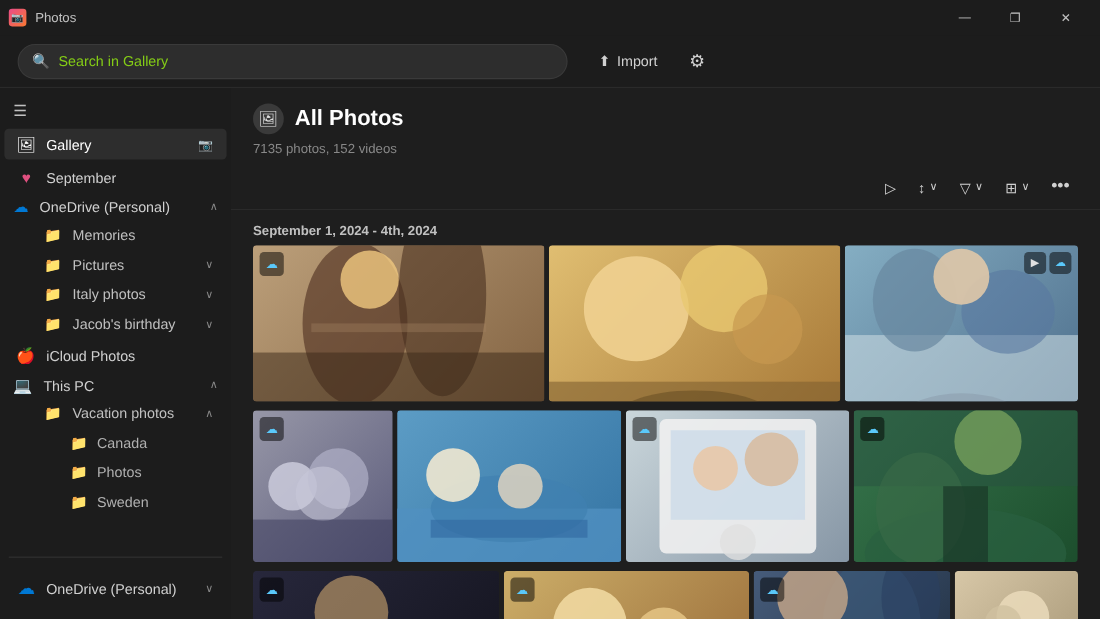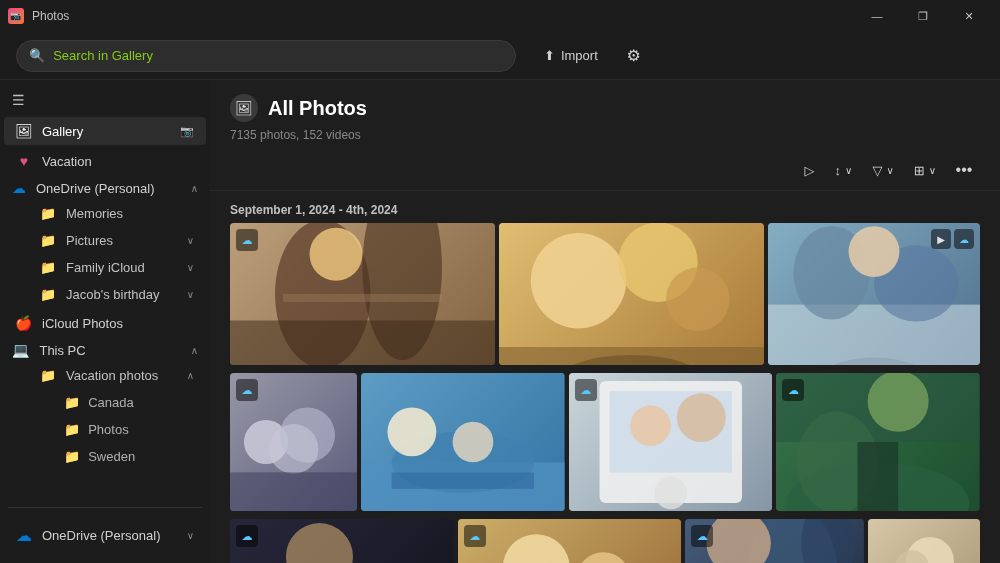--- a/index.html
+++ b/index.html
@@ -420,41 +420,41 @@
     </div>
 
     <div class="sidebar-item active">
       <div class="sidebar-item-icon">🖼</div>
       <span class="sidebar-item-label">Gallery</span>
       <span class="sidebar-item-end">📷</span>
     </div>
 
     <div class="sidebar-item">
       <div class="sidebar-item-icon" style="color:#e05080;">♥</div>
-      <span class="sidebar-item-label">Vacation</span>
+      <span class="sidebar-item-label">September</span>
     </div>
 
     <div class="sidebar-section-header">
       <div class="section-icon" style="color:#0078d4;">☁</div>
       <span>OneDrive (Personal)</span>
       <span class="chevron">∧</span>
     </div>
 
     <div class="sidebar-sub-item">
       <span class="sidebar-sub-item-icon">📁</span>
       <span>Memories</span>
     </div>
     <div class="sidebar-sub-item">
       <span class="sidebar-sub-item-icon">📁</span>
       <span>Pictures</span>
       <span class="chevron">∨</span>
     </div>
     <div class="sidebar-sub-item">
       <span class="sidebar-sub-item-icon">📁</span>
-      <span>Family iCloud</span>
+      <span>Italy photos</span>
       <span class="chevron">∨</span>
     </div>
     <div class="sidebar-sub-item">
       <span class="sidebar-sub-item-icon">📁</span>
       <span>Jacob's birthday</span>
       <span class="chevron">∨</span>
     </div>
 
     <div class="sidebar-item">
       <div class="sidebar-item-icon">🍎</div>

